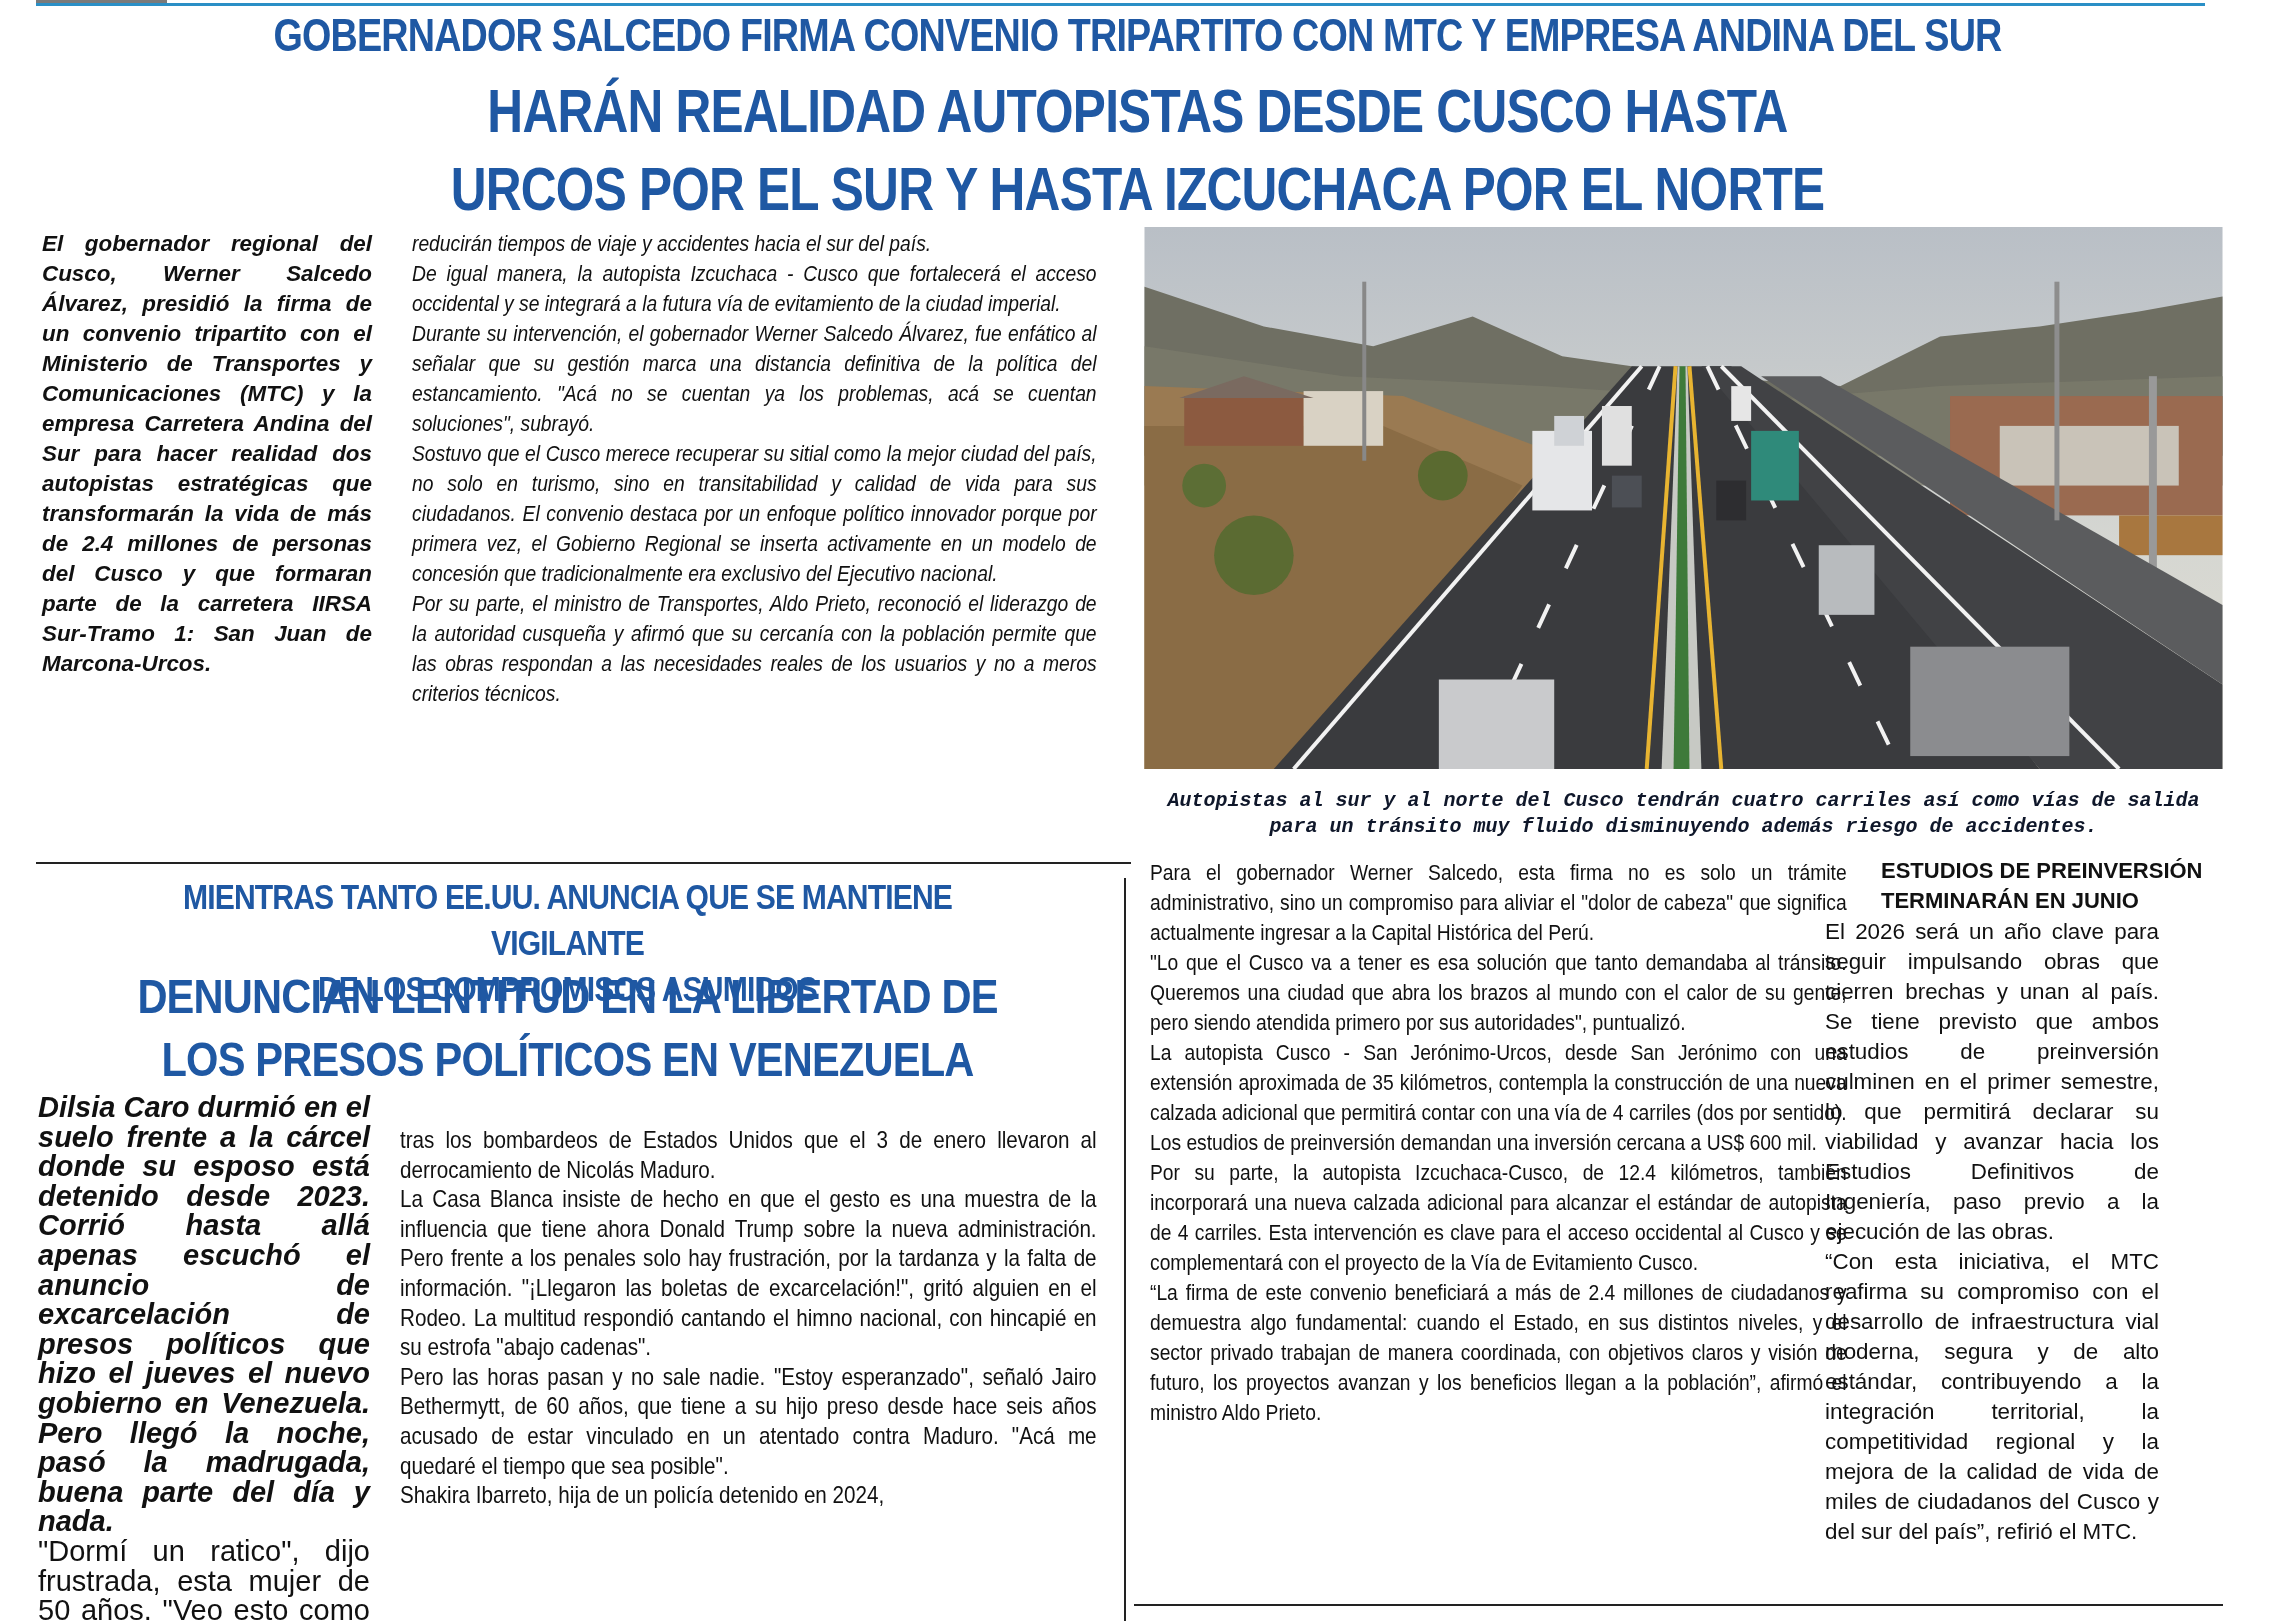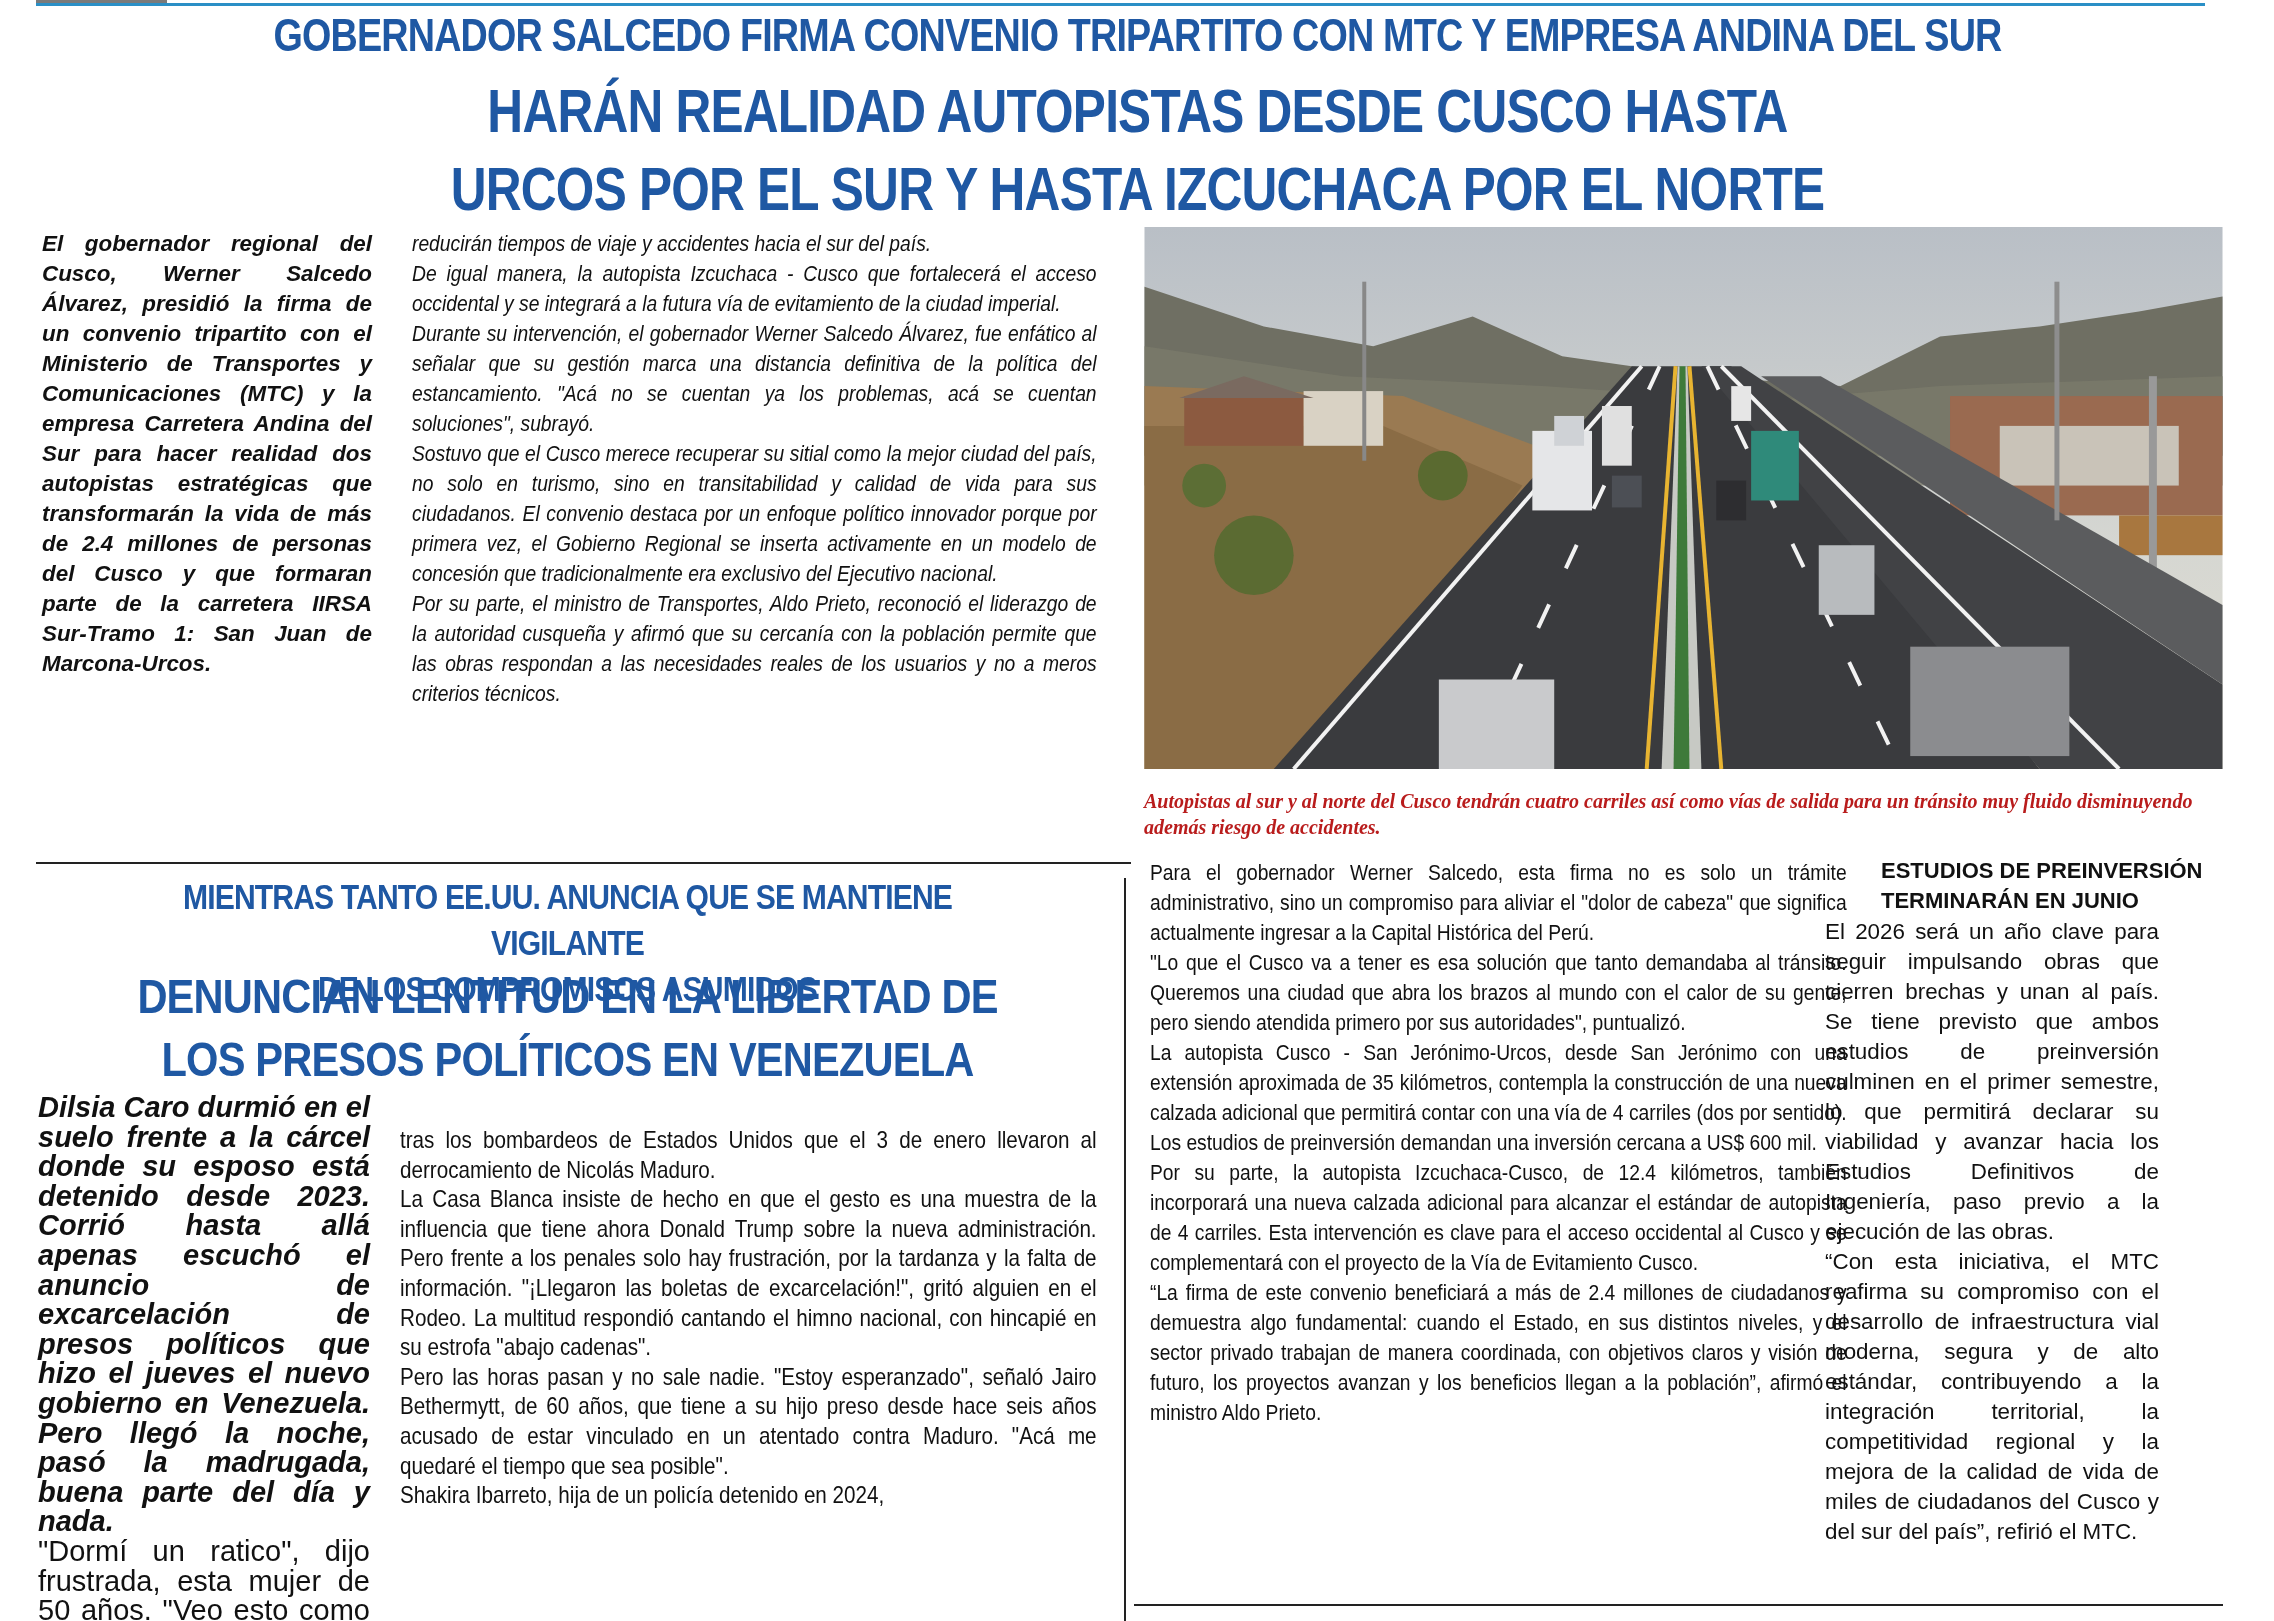--- a/index.html
+++ b/index.html
@@ -9,21 +9,21 @@
   .topbar-blue { left: 36px; top: 3px; width: 2169px; height: 3px; background: #2a8fc6; }
   .headline { color: #1f58a3; font-family: "Liberation Sans", sans-serif; font-weight: bold; text-align: center; letter-spacing: -1px; transform-origin: center top; }
   .h-kicker { left: 0; top: 8px; width: 2275px; font-size: 46px; line-height: 54px; transform: scaleX(0.82); }
   .h-main { left: 0; top: 72px; width: 2275px; font-size: 62px; line-height: 78px; transform: scaleX(0.8); }
   .col { font-family: "Liberation Sans", sans-serif; font-size: 22.4px; line-height: 30px; text-align: justify; }
   .col p { margin: 0; }
   .italic-bold { font-style: italic; font-weight: bold; }
   .narrow { transform: scaleX(0.86); transform-origin: left top; }
   .rule { height: 2px; background: #222; }
   .photo { left: 1144px; top: 227px; width: 1079px; height: 542px; overflow: hidden; }
-  .caption { left: 1144px; top: 788px; width: 1079px; text-align: left; font-family: Liberation Serif, serif; font-style: italic; font-weight: bold; font-size: 20px; line-height: 26px; color: #b91c1c; }
+  .caption { left: 1144px; top: 788px; width: 1079px; text-align: center; font-family: Liberation Mono, monospace; font-style: italic; font-weight: bold; font-size: 20px; line-height: 26px; color: #0f172a; }
   .h2-kicker { left: 30px; top: 874px; width: 1075px; font-size: 35px; line-height: 46px; transform: scaleX(0.86); }
   .h2-main { left: 30px; top: 965px; width: 1075px; font-size: 49px; line-height: 63px; transform: scaleX(0.85); }
   .side-head { left: 1881px; top: 856px; width: 338px; font-weight: bold; font-size: 22px; line-height: 30px; }
   .vrule { width: 2px; background: #222; }
 </style>
 </head>
 <body>
 
 <div class="abs topbar-grey"></div>
 <div class="abs topbar-blue"></div>

